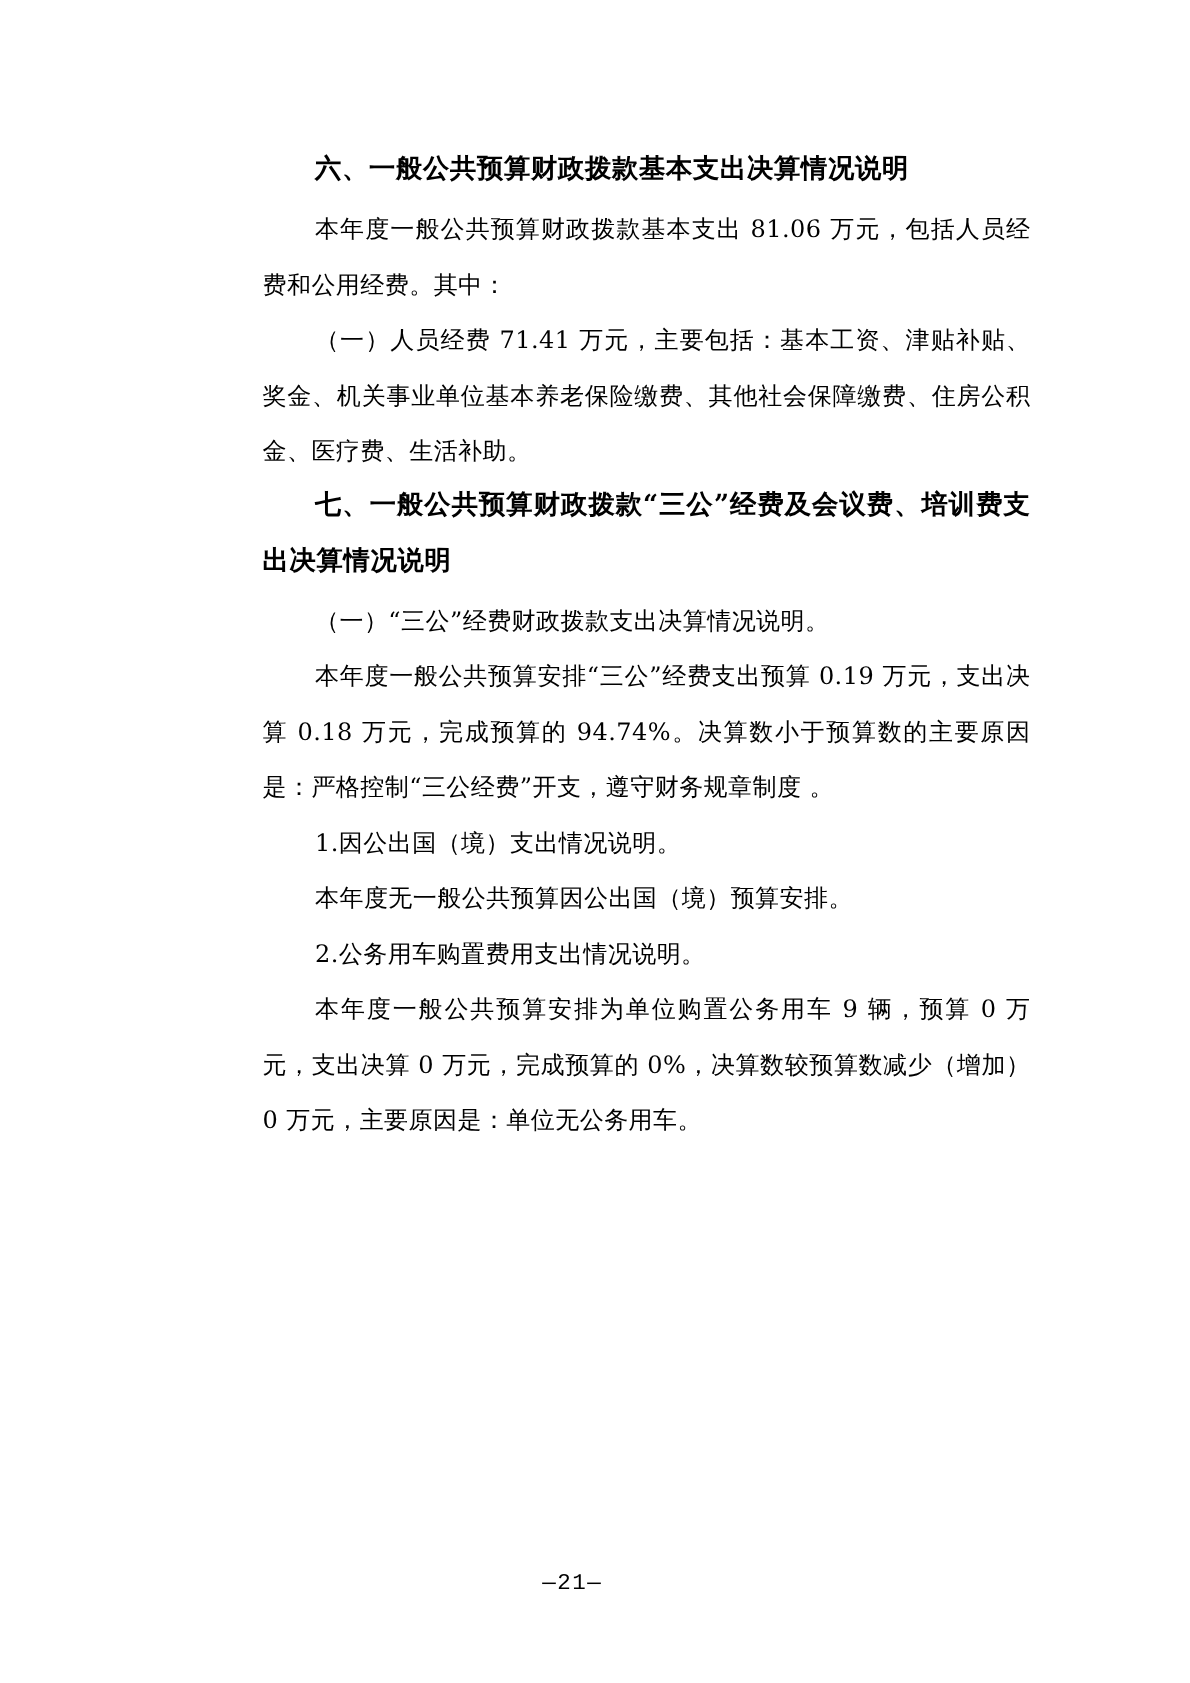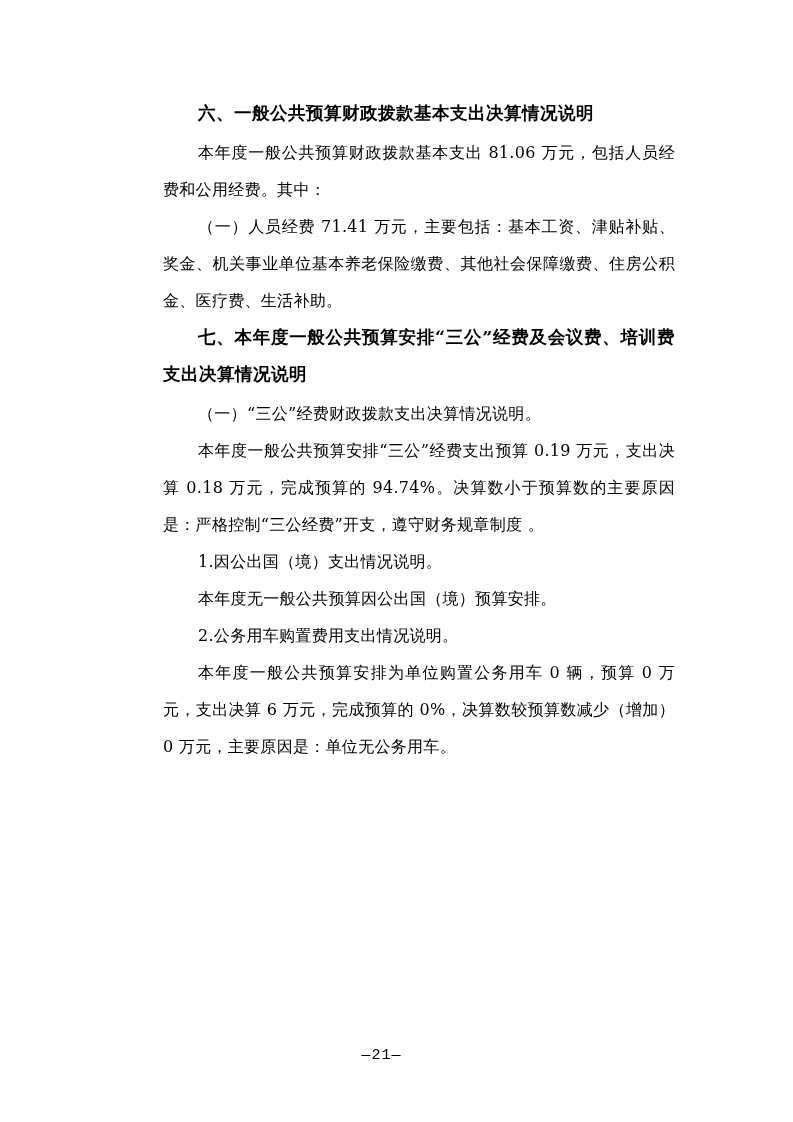--- a/index.html
+++ b/index.html
@@ -19,20 +19,21 @@
     position: absolute;
     left: 0;
     top: 0;
     width: 793px;
     height: 1122px;
     box-sizing: border-box;
     padding: 95px 118px 40px 163px;
   }
   .doc-body {
     width: 512px;
+    margin-left: 12px;
   }
   .heading {
     font-weight: bold;
     font-size: 17.5px;
     line-height: 37px;
     letter-spacing: 0.5px;
     text-indent: 35px;
     margin: 0 0 2px 0;
     text-align: justify;
     text-justify: inter-ideograph;
@@ -67,29 +68,29 @@
 </head>
 <body>
 
 <div class="page">
   <div class="doc-body">
 
     <p class="heading">六、一般公共预算财政拨款基本支出决算情况说明</p>
     <p class="para">本年度一般公共预算财政拨款基本支出 81.06 万元，包括人员经费和公用经费。其中：</p>
     <p class="para">（一）人员经费 71.41 万元，主要包括：基本工资、津贴补贴、奖金、机关事业单位基本养老保险缴费、其他社会保障缴费、住房公积金、医疗费、生活补助。</p>
 
-    <p class="heading">七、本年度一般公共预算安排“三公”经费及会议费、培训费支出决算情况说明</p>
+    <p class="heading">七、一般公共预算财政拨款“三公”经费及会议费、培训费支出决算情况说明</p>
     <p class="para">（一）“三公”经费财政拨款支出决算情况说明。</p>
     <p class="para">本年度一般公共预算安排“三公”经费支出预算 0.19 万元，支出决算 0.18 万元，完成预算的 94.74%。决算数小于预算数的主要原因是：严格控制“三公经费”开支，遵守财务规章制度 。</p>
 
     <p class="para subhead">1.因公出国（境）支出情况说明。</p>
     <p class="para">本年度无一般公共预算因公出国（境）预算安排。</p>
 
     <p class="para subhead">2.公务用车购置费用支出情况说明。</p>
-    <p class="para">本年度一般公共预算安排为单位购置公务用车 0 辆，预算 0 万元，支出决算 6 万元，完成预算的 0%，决算数较预算数减少（增加）0 万元，主要原因是：单位无公务用车。</p>
+    <p class="para">本年度一般公共预算安排为单位购置公务用车 9 辆，预算 0 万元，支出决算 0 万元，完成预算的 0%，决算数较预算数减少（增加）0 万元，主要原因是：单位无公务用车。</p>
 
 
   </div>
 
   <div class="footer">
     <span class="footer-inner">—21—</span>
   </div>
 </div>
 
 </body></html>

